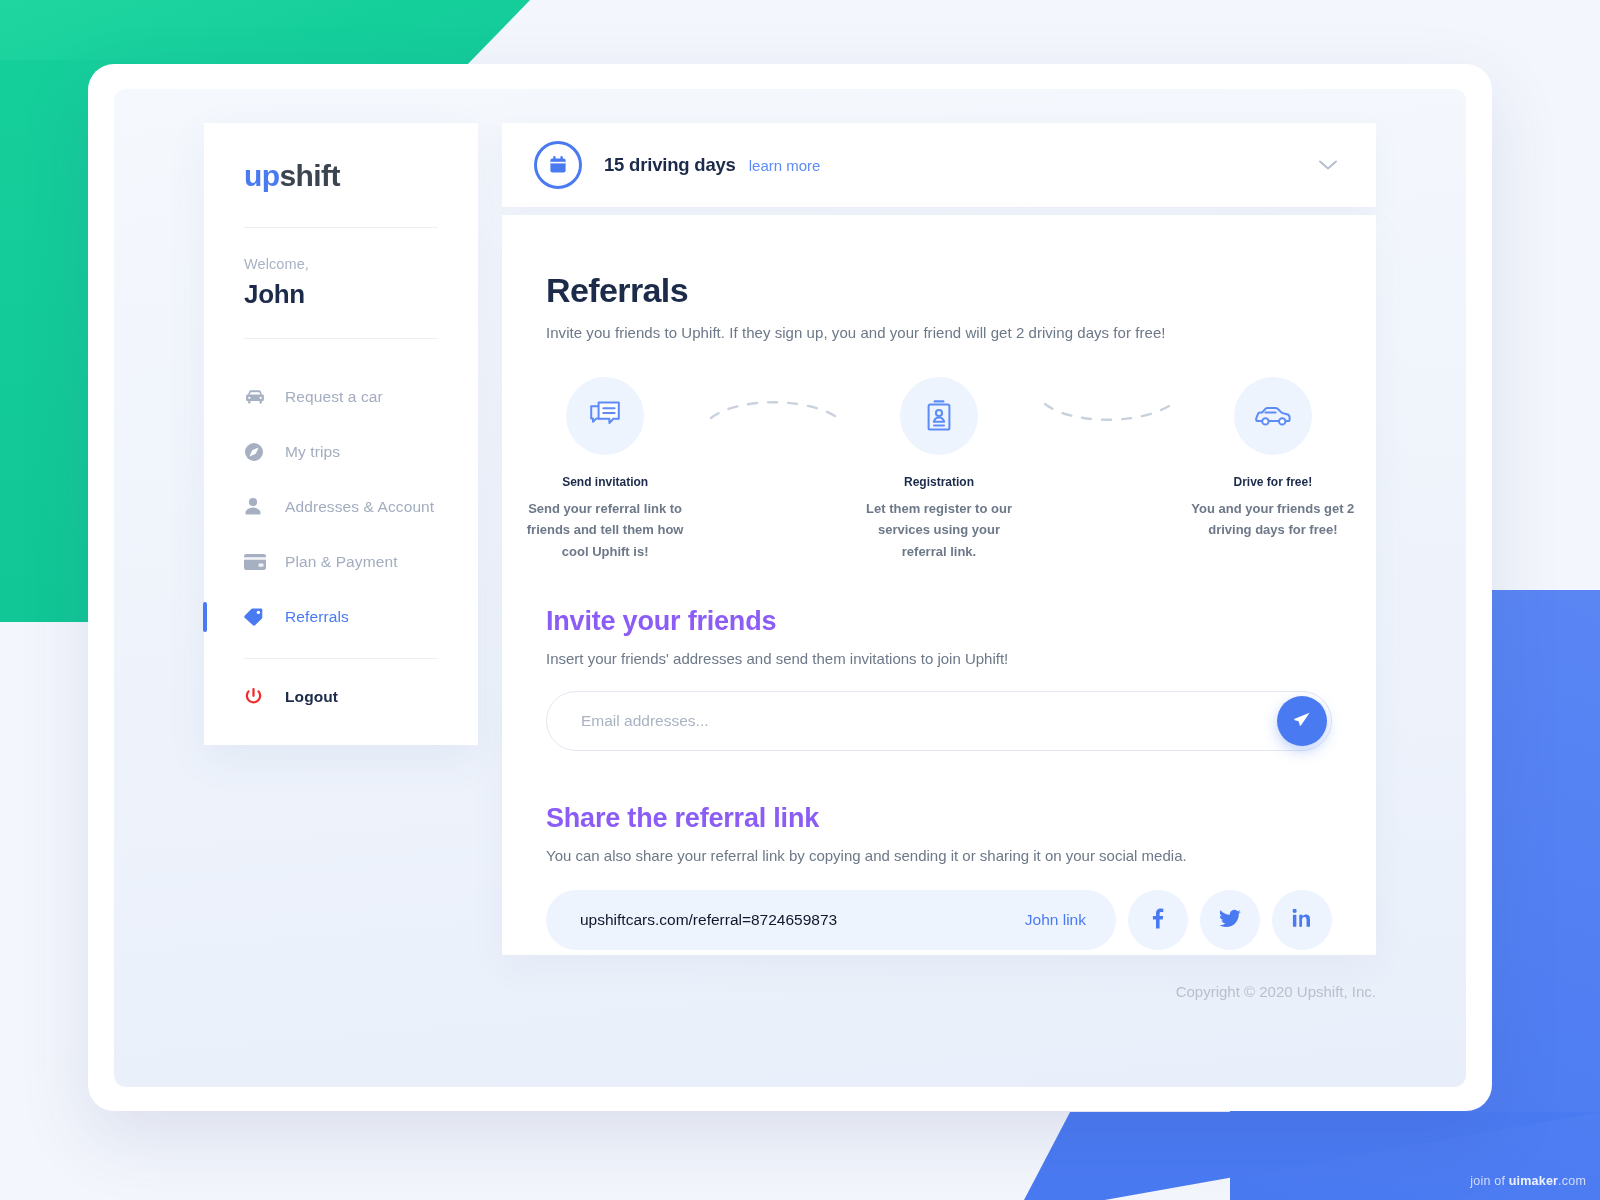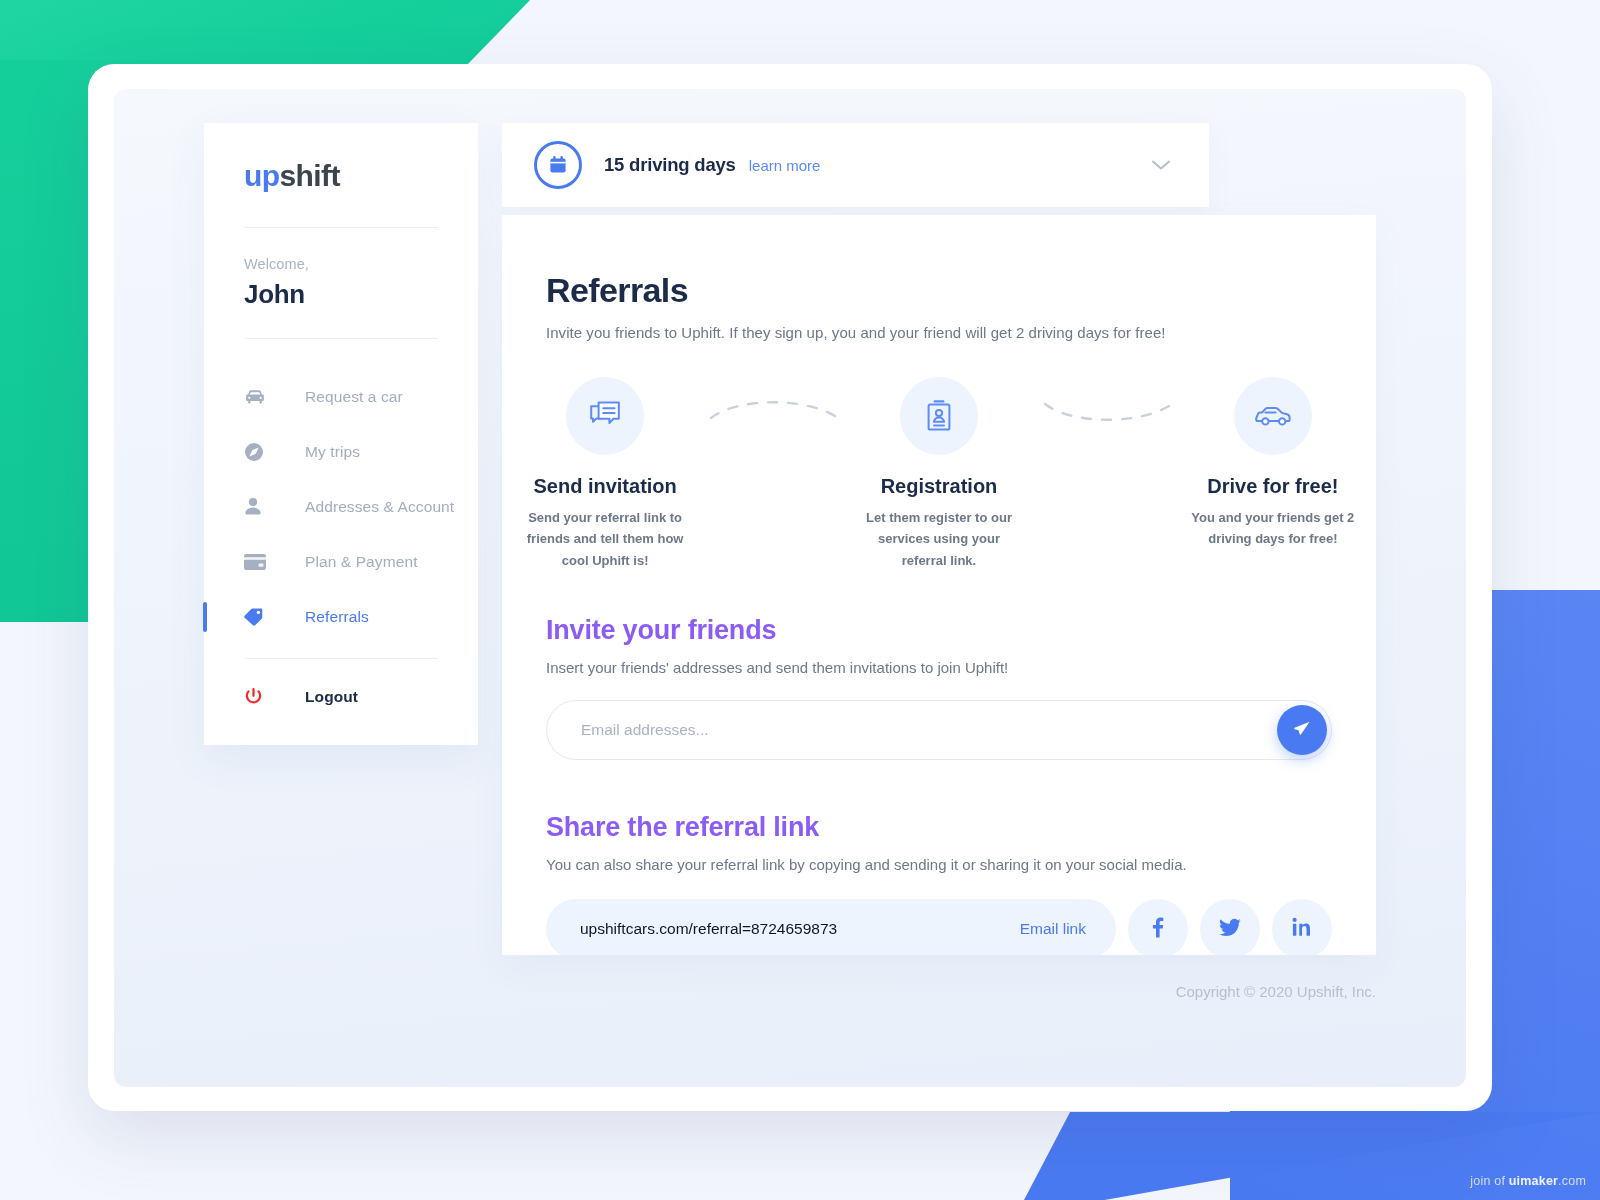--- a/index.html
+++ b/index.html
@@ -76,40 +76,39 @@
   .welcome-wrap { margin: 28px 0 0 40px; }
   .welcome-label { font-size: 14.5px; color: #a9b3c4; letter-spacing: .1px; }
   .welcome-name { font-size: 26px; font-weight: 700; color: #1c2b4a; margin-top: 7px; letter-spacing: -.3px; }
 
   .nav { margin-top: 30px; position: relative; }
   .nav-item {
     position: relative;
     display: flex; align-items: center;
     height: 55px; padding-left: 40px;
     cursor: pointer;
-    gap: 20px;
   }
   .nav-ico { width: 26px; height: 20px; display:flex; align-items:center; color:#a7b0c2; flex:0 0 26px;}
   .nav-ico svg { display:block; }
   .nav-label { margin-left: 15px; font-size: 15.5px; color: #a3adbf; letter-spacing: .1px; }
   .nav-item.active .nav-label { color: #4a7af2; }
   .nav-item.active .nav-ico { color: #4a7af2; }
   .nav-item.active::before {
     content: ""; position: absolute; left: -1px; top: 13px;
     width: 4px; height: 30px; background: #4a7af2; border-radius: 2px;
   }
   .nav-divider { height: 1px; background:#edeff3; margin: 14px 40px 0 40px; }
   .logout { margin-top: 10px; }
   .logout .nav-ico { color: #ef2b2b; }
   .logout .nav-label { color: #1c2b4a; font-weight: 700; }
 
   
   #banner {
     position: absolute; left: 388px; top: 34px;
-    width: 707px; height: 84px;
+    width: 874px; height: 84px;
     background: #fff;
     display: flex; align-items: center;
     box-shadow: 0 8px 26px rgba(70,95,160,.05);
   }
   .banner-ico {
     margin-left: 32px;
     width: 48px; height: 48px; border-radius: 50%;
     border: 3px solid #4a7af2;
     display: flex; align-items: center; justify-content: center;
     color: #4a7af2;
@@ -140,21 +139,21 @@
     position: relative;
   }
   .step { width: 215px; text-align: center; position: relative; }
   .step-circle {
     width: 78px; height: 78px; border-radius: 50%;
     background: #eef4fe;
     margin: 0 auto;
     display: flex; align-items: center; justify-content: center;
     color: #5d8bf7;
   }
-  .step-title { margin-top: 20px; font-size: 20px; font-weight: 700; color:#1c2b4a; }
+  .step-title { margin-top: 20px; font-size: 12px; font-weight: 700; color:#1c2b4a; }
   .step-desc { margin-top: 9px; font-size: 13px; color:#6d7888; line-height: 1.65; padding: 0 18px; font-weight: bold;}
   .connector { width: 133px; position: relative; height: 78px; }
   .connector svg { position:absolute; top: 14px; left: 0; }
 
   
   .sec-title { margin: 0 12px 0 44px; font-size: 27px; font-weight: 700; color:#8b5cf6; letter-spacing:-.2px;}
   .sec-sub { margin: 13px 0 0 44px; font-size: 15px; color:#6d7888; }
 
   #invite-block { margin-top: 44px; }
   .email-row {
@@ -405,21 +404,21 @@
           </button>
         </div>
       </section>
 
       <section id="share-block">
         <h2 class="sec-title">Share the referral link</h2>
         <p class="sec-sub">You can also share your referral link by copying and sending it or sharing it on your social media.</p>
         <div class="share-row">
           <div class="link-pill">
             <span class="link-url">upshiftcars.com/referral=8724659873</span>
-            <span class="copy-link">Email link</span>
+            <span class="copy-link">John link</span>
           </div>
 
           <div class="soc">
             <span>
               <svg width="12" height="22" viewBox="0 0 12 22" fill="currentColor">
                 <path d="M7.6 21.6v-9.1h3.1l.5-3.6H7.6V6.6c0-1 .3-1.7 1.8-1.7h1.9V1.7A26 26 0 0 0 8.5 1.6C5.8 1.6 4 3.2 4 6.2v2.7H.9v3.6H4v9.1Z"></path>
               </svg>
             </span>
           </div>
 

